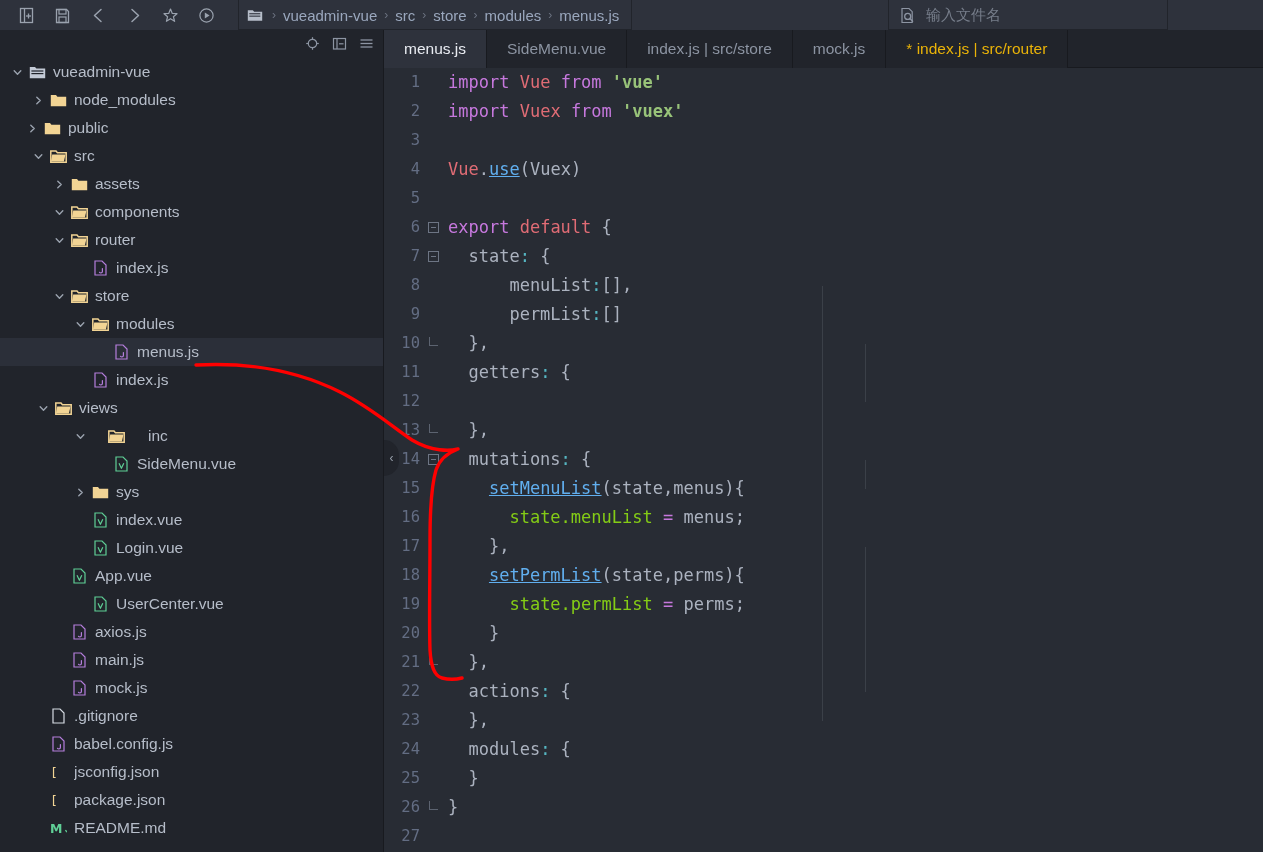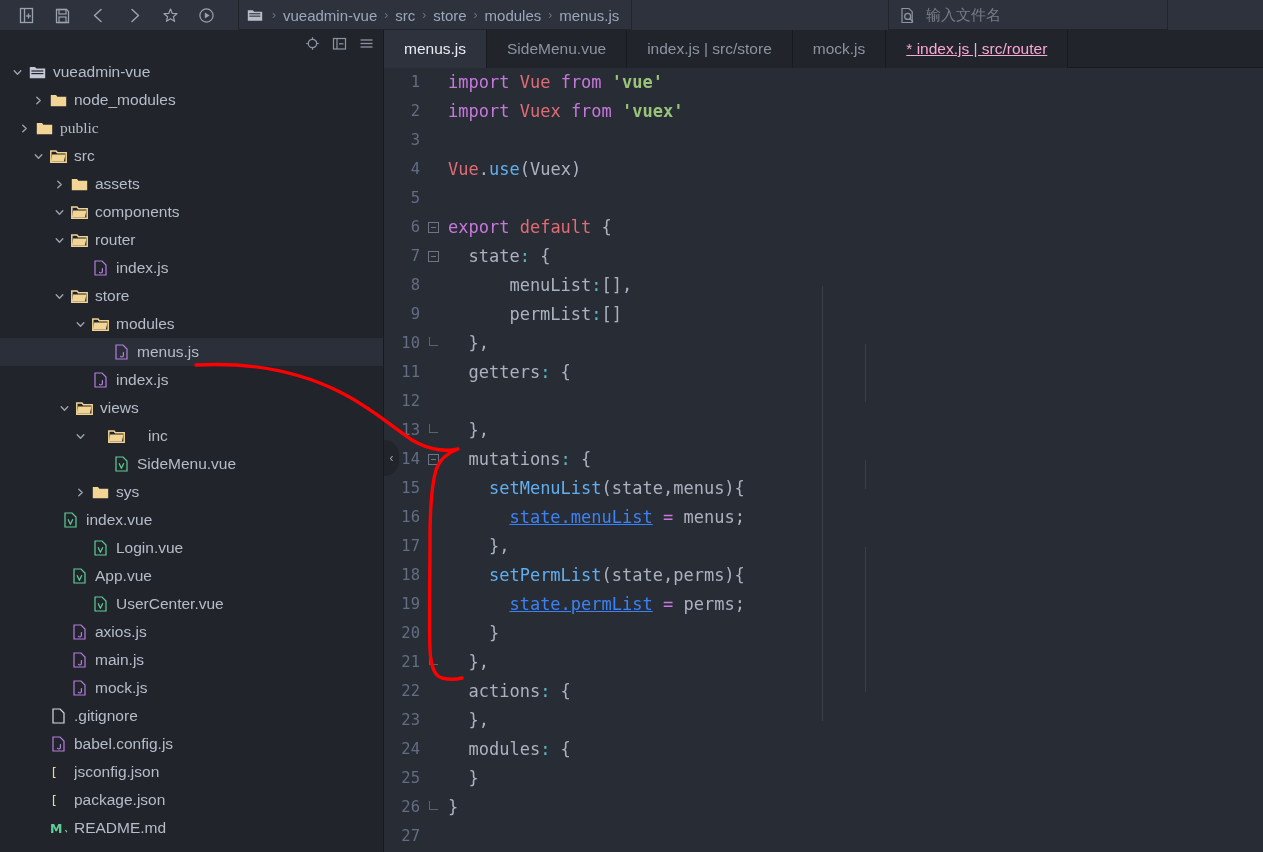--- a/index.html
+++ b/index.html
@@ -110,21 +110,21 @@
     color: #8c94a2;
     background: #21242b;
     border-right: 1px solid #181a1f;
     cursor: pointer;
     white-space: nowrap;
   }
   .tab.active {
     background: #2e323c;
     color: #e9ecf2;
   }
-  .tab.mod { color: #f9a8d4; text-decoration: underline; }
+  .tab.mod { color: #eab308; }
   .tabbar-fill { flex: 1; background: #21242b; border-bottom: 1px solid #181a1f;}
   .code-area {
     flex: 1; position: relative; overflow: hidden;
     background: #282c34;
     font-family: "DejaVu Sans Mono", "Liberation Mono", monospace;
     font-size: 17px;
     line-height: 29px;
   }
   .codeline { display: flex; height: 29px; align-items: center; white-space: pre; }
   .ln {
@@ -160,25 +160,25 @@
   .codetext { padding-left: 6px; color: #abb2bf; }
   .guide {
     position: absolute;
     width: 1px;
     background: #3b4048;
   }
   
   .k  { color: #c678dd; }   
   .cls{ color: #e06c75; }   
   .str{ color: #98c379; font-weight: bold; }   
-  .fn { color: #61afef; }   
+  .fn { color: #61afef; text-decoration: underline; }   
   .pn { color: #abb2bf; }   
   .op { color: #56b6c2; }   
   .eq { color: #c678dd; }   
-  .var{ color: #3b82f6; text-decoration: underline; }
+  .var{ color: #84cc16; }
 
   
   .collapse-handle {
     position: absolute;
     left: 0px; top: 410px;
     width: 15px; height: 36px;
     background: #21242b;
     border-top-right-radius: 18px;
     border-bottom-right-radius: 18px;
     display: flex; align-items: center; justify-content: center;
@@ -325,21 +325,21 @@
                 <polyline points="3.8,2.2 7.2,5.5 3.8,8.8" fill="none" stroke="#9aa2ae" stroke-width="1.4" stroke-linecap="round" stroke-linejoin="round"></polyline>
               </svg>
             </span>
             <span class="ico">
               <svg width="17" height="15" viewBox="0 0 17 15">
                 <path d="M0.8 2h5.2l1.4 1.7h8.8v9.5H0.8z" fill="#f2d494"></path>
               </svg>
             </span>
             <span class="lbl">node_modules</span>
           </div>
-          <div class="row" style="padding-left: 15px; font-family: Liberation Serif, serif;">
+          <div class="row" style="padding-left: 23px;">
             <span class="arrow">
               <svg width="11" height="11" viewBox="0 0 11 11">
                 <polyline points="3.8,2.2 7.2,5.5 3.8,8.8" fill="none" stroke="#9aa2ae" stroke-width="1.4" stroke-linecap="round" stroke-linejoin="round"></polyline>
               </svg>
             </span>
             <span class="ico">
               <svg width="17" height="15" viewBox="0 0 17 15">
                 <path d="M0.8 2h5.2l1.4 1.7h8.8v9.5H0.8z" fill="#f2d494"></path>
               </svg>
             </span>
@@ -451,21 +451,21 @@
           <div class="row" style="padding-left: 71px;">
             <span class="arrow none"></span>
             <span class="ico">
               <svg width="15" height="16" viewBox="0 0 15 16">
                 <path d="M2 1h7l4 4v10H2z" fill="none" stroke="#b57edc" stroke-width="1.2"></path>
                 <path d="M9.4 8.5v3.1c0 .9-.6 1.4-1.5 1.4-.6 0-1.1-.2-1.4-.7" fill="none" stroke="#b57edc" stroke-width="1.2" stroke-linecap="round"></path>
               </svg>
             </span>
             <span class="lbl">index.js</span>
           </div>
-          <div class="row" style="padding-left: 55px;">
+          <div class="row" style="padding-left: 34px;">
             <span class="arrow">
               <svg width="11" height="11" viewBox="0 0 11 11">
                 <polyline points="2.2,3.8 5.5,7.2 8.8,3.8" fill="none" stroke="#9aa2ae" stroke-width="1.4" stroke-linecap="round" stroke-linejoin="round"></polyline>
               </svg>
             </span>
             <span class="ico">
               <svg width="17" height="15" viewBox="0 0 17 15">
                 <path d="M0.8 2h5.2l1.4 1.7h8.8v9.5H0.8z" fill="none" stroke="#f2d494" stroke-width="1.5"></path>
                 <path d="M2.2 5.6h13.3l-1.6 7H0.9z" fill="#f2d494"></path>
               </svg>
@@ -502,21 +502,21 @@
                 <polyline points="3.8,2.2 7.2,5.5 3.8,8.8" fill="none" stroke="#9aa2ae" stroke-width="1.4" stroke-linecap="round" stroke-linejoin="round"></polyline>
               </svg>
             </span>
             <span class="ico">
               <svg width="17" height="15" viewBox="0 0 17 15">
                 <path d="M0.8 2h5.2l1.4 1.7h8.8v9.5H0.8z" fill="#f2d494"></path>
               </svg>
             </span>
             <span class="lbl">sys</span>
           </div>
-          <div class="row" style="padding-left: 41px;">
+          <div class="row" style="padding-left: 71px;">
             <span class="arrow none"></span>
             <span class="ico">
               <svg width="15" height="16" viewBox="0 0 15 16">
                 <path d="M2 1h7l4 4v10H2z" fill="none" stroke="#5fcf96" stroke-width="1.2"></path>
                 <polyline points="5,7.2 7.4,12.3 9.8,7.2" fill="none" stroke="#5fcf96" stroke-width="1.2" stroke-linejoin="round"></polyline>
               </svg>
             </span>
             <span class="lbl">index.vue</span>
           </div>
           <div class="row" style="padding-left: 71px;">

